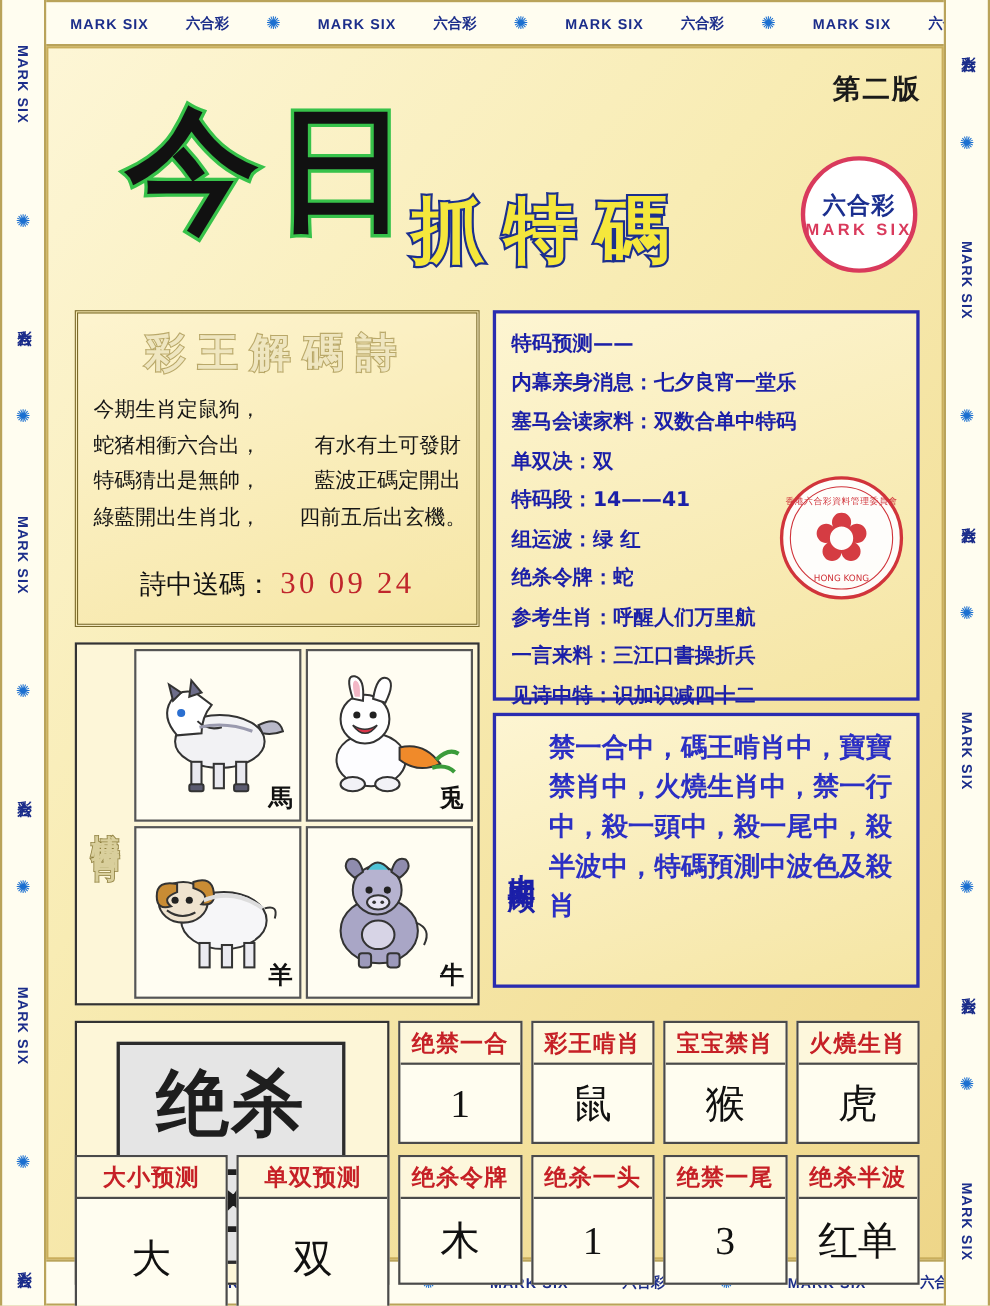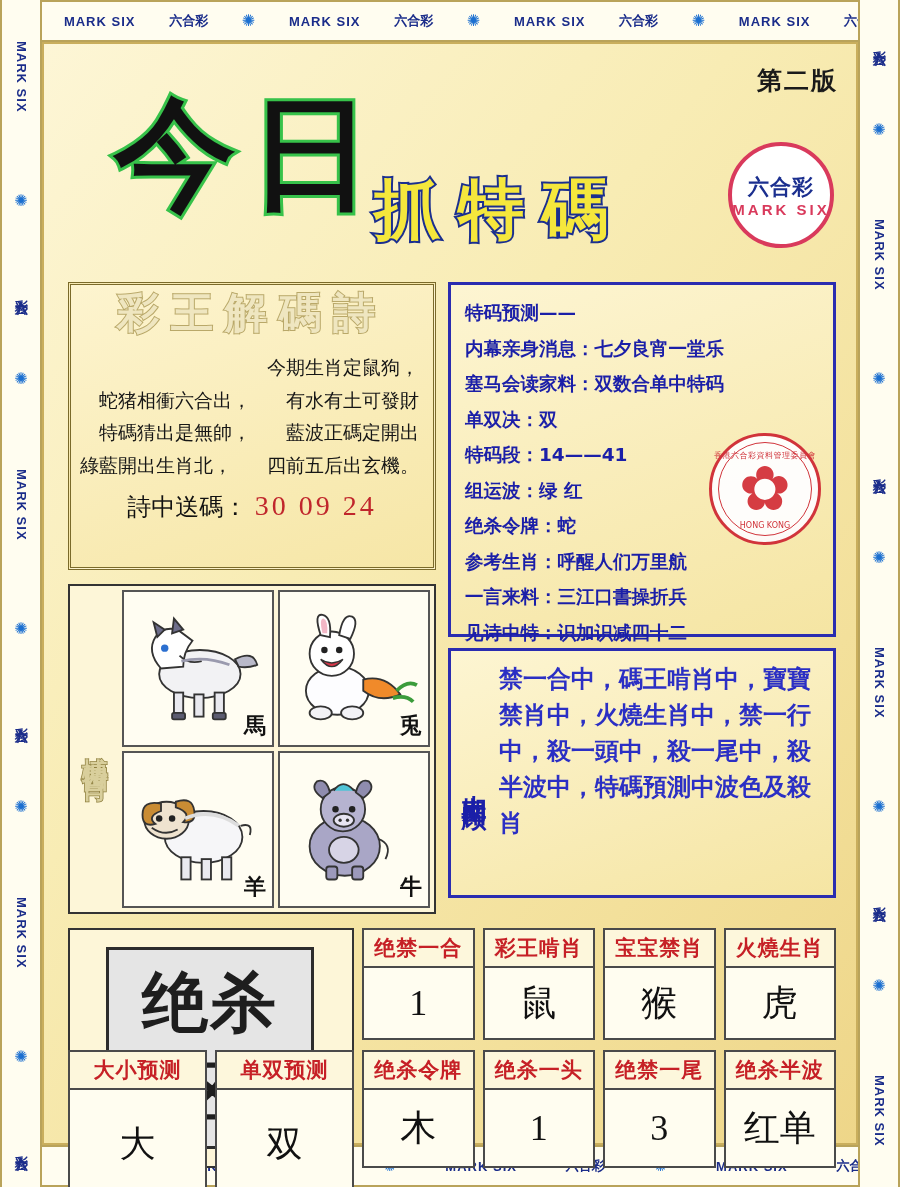--- a/index.html
+++ b/index.html
@@ -129,40 +129,40 @@
   
   .poem-box {
     position: absolute;
     left: 24px; top: 238px;
     width: 368px; height: 288px;
     border: 3px double #7a6a2a;
     background: linear-gradient(160deg,#fdf4cf,#f6e6a6);
   }
   .poem-title {
     text-align: center;
-    margin-top: 0;
-    font-size: 42px;
+    margin-top: 12px;
+    font-size: 36px;
     font-weight: bold;
     letter-spacing: 12px;
     color: #efe6c0;
     -webkit-text-stroke: 2px #b9a869;
     paint-order: stroke fill;
     font-family: "DejaVu Serif", serif;
   }
   .poem-lines {
     margin: 10px 14px 0 14px;
     font-size: 19px;
     line-height: 1.72;
     color: #161616;
     font-family: "DejaVu Serif", serif;
   }
-  .poem-lines div { display: flex; justify-content: flex-end; gap: 35px; }
+  .poem-lines div { display: flex; justify-content: space-between; gap: 35px; }
   .poem-lines span { white-space: nowrap; }
   .poem-foot {
-    margin-top: 8px;
+    margin-top: 28px;
     text-align: center;
     font-size: 24px;
     color: #111;
     font-family: "DejaVu Serif", serif;
   }
   .poem-foot .nums {
     color: #c0262c;
     font-size: 28px;
     letter-spacing: 3px;
     font-family: "Liberation Serif", serif;

